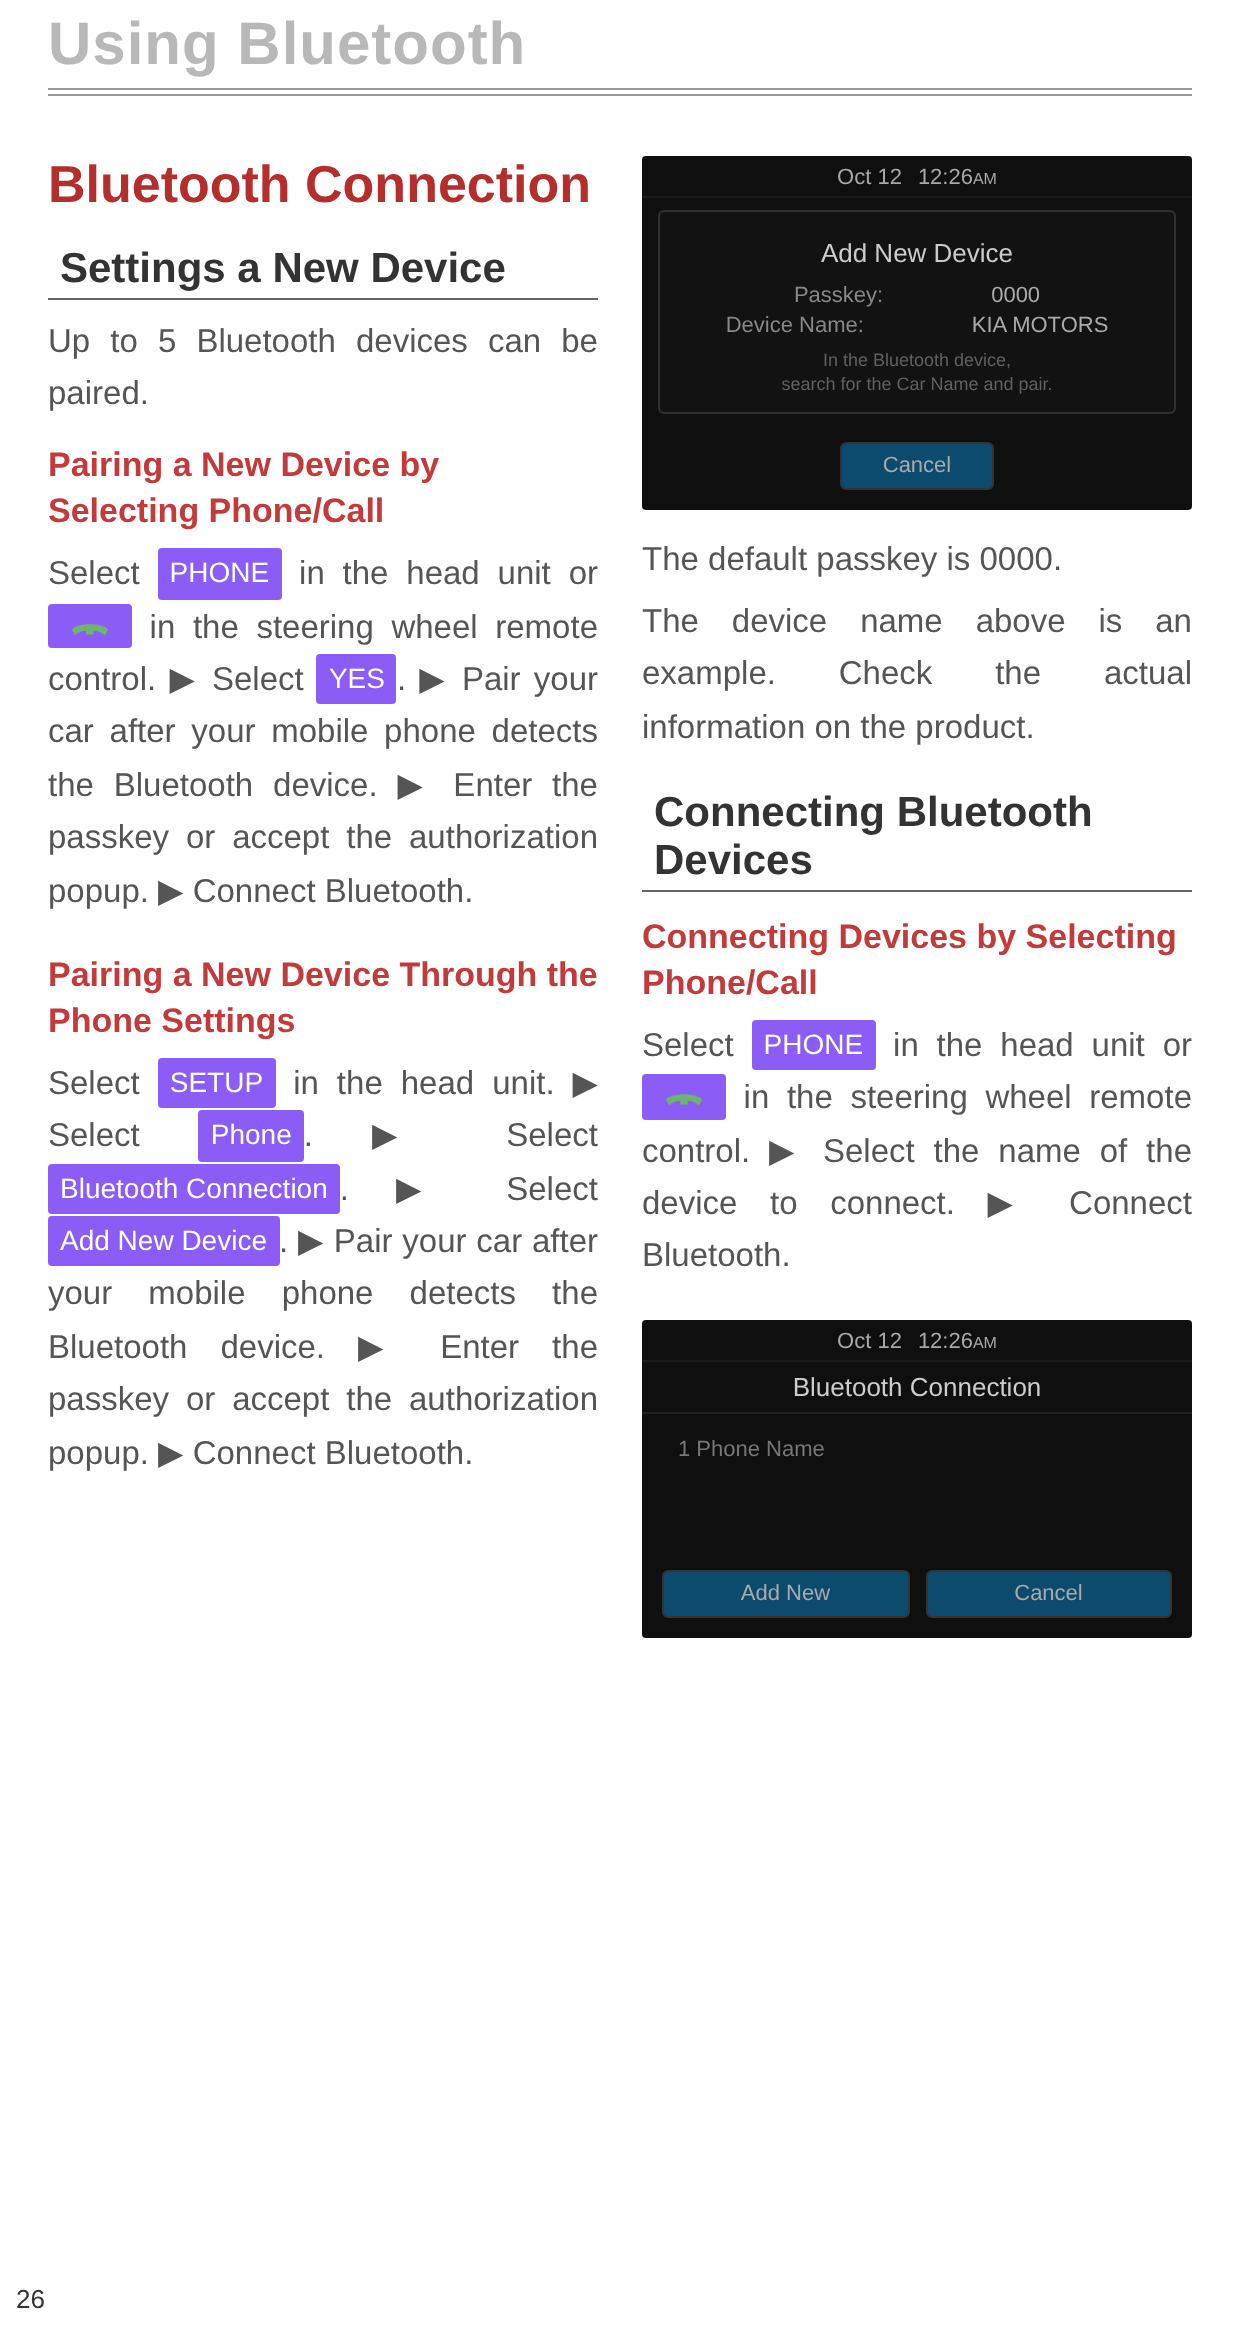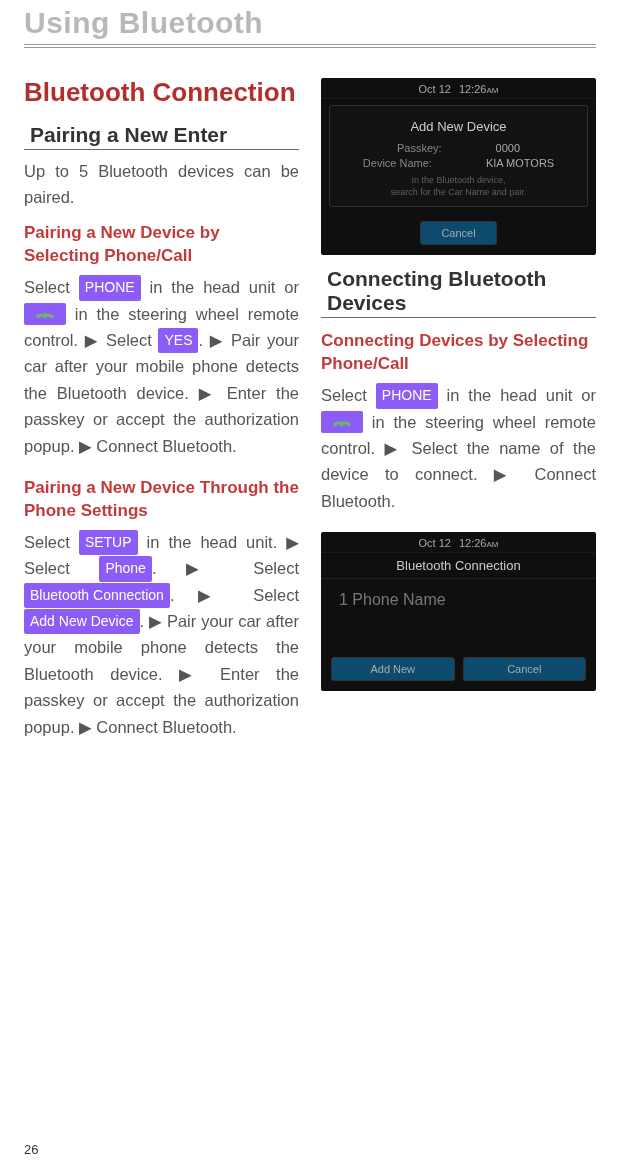--- a/index.html
+++ b/index.html
@@ -148,44 +148,44 @@
       border-radius: 3px;
       flex: 0 0 auto;
     }
     .ss-btn.half { flex: 1; text-align: center; }
     .ss-list-area {
       margin: 4px 8px;
       min-height: 64px;
       padding: 4px 8px;
     }
     .ss-list-item {
-      font-size: 16px;
+      font-size: 11px;
       color: #777;
       padding: 4px 2px;
     }
     .page-number {
       position: absolute;
       bottom: 14px;
-      left: 24px;
+      left: 8px;
       font-size: 13px;
       color: #333;
     }
   </style>
 </head>
 <body>
 
 <h1 class="page-title">Using Bluetooth</h1>
 <hr class="title-hr">
 
 <div class="columns">
 
   <div class="col">
     <h2 class="section-heading">Bluetooth Connection</h2>
 
-    <h3 class="sub-heading">Pairing a New Enter</h3>
+    <h3 class="sub-heading">Settings a New Device</h3>
     <p class="body-text nospace">Up to 5 Bluetooth devices can be paired.</p>
 
     <h4 class="red-sub">Pairing a New Device by Selecting Phone/Call</h4>
     <p class="body-text">
       <span>Select </span><span class="btn-chip">PHONE</span><span> in the head unit or </span><span class="btn-chip phone-icon"><svg viewBox="0 0 24 12">
             <path d="M2 7 C5 3 19 3 22 7 L20 10 C18 8 16 7.5 14 7.5 L14 9.5 L10 9.5 L10 7.5 C8 7.5 6 8 4 10 Z" fill="#6fb36f"></path>
           </svg></span><span> in the steering wheel remote control. ▶ Select </span><span class="btn-chip">YES</span><span>. ▶ Pair your car after your mobile phone detects the Bluetooth device. ▶ Enter the passkey or accept the authorization popup. ▶ Connect Bluetooth.</span>
     </p>
 
     <h4 class="red-sub">Pairing a New Device Through the Phone Settings</h4>
@@ -214,20 +214,22 @@
         <div class="ss-hint">
           <div>In the Bluetooth device,</div>
           <div>search for the Car Name and pair.</div>
         </div>
       </div>
       <div class="ss-btn-row">
         <div class="ss-btn">Cancel</div>
       </div>
     </div>
 
+    <p class="body-text nospace">The default passkey is 0000.</p>
+    <p class="body-text">The device name above is an example. Check the actual information on the product.</p>
 
     <h3 class="sub-heading">Connecting Bluetooth Devices</h3>
 
     <h4 class="red-sub">Connecting Devices by Selecting Phone/Call</h4>
     <p class="body-text">
       <span>Select </span><span class="btn-chip">PHONE</span><span> in the head unit or </span><span class="btn-chip phone-icon"><svg viewBox="0 0 24 12">
             <path d="M2 7 C5 3 19 3 22 7 L20 10 C18 8 16 7.5 14 7.5 L14 9.5 L10 9.5 L10 7.5 C8 7.5 6 8 4 10 Z" fill="#6fb36f"></path>
           </svg></span><span> in the steering wheel remote control. ▶ Select the name of the device to connect. ▶ Connect Bluetooth.</span>
     </p>
 

